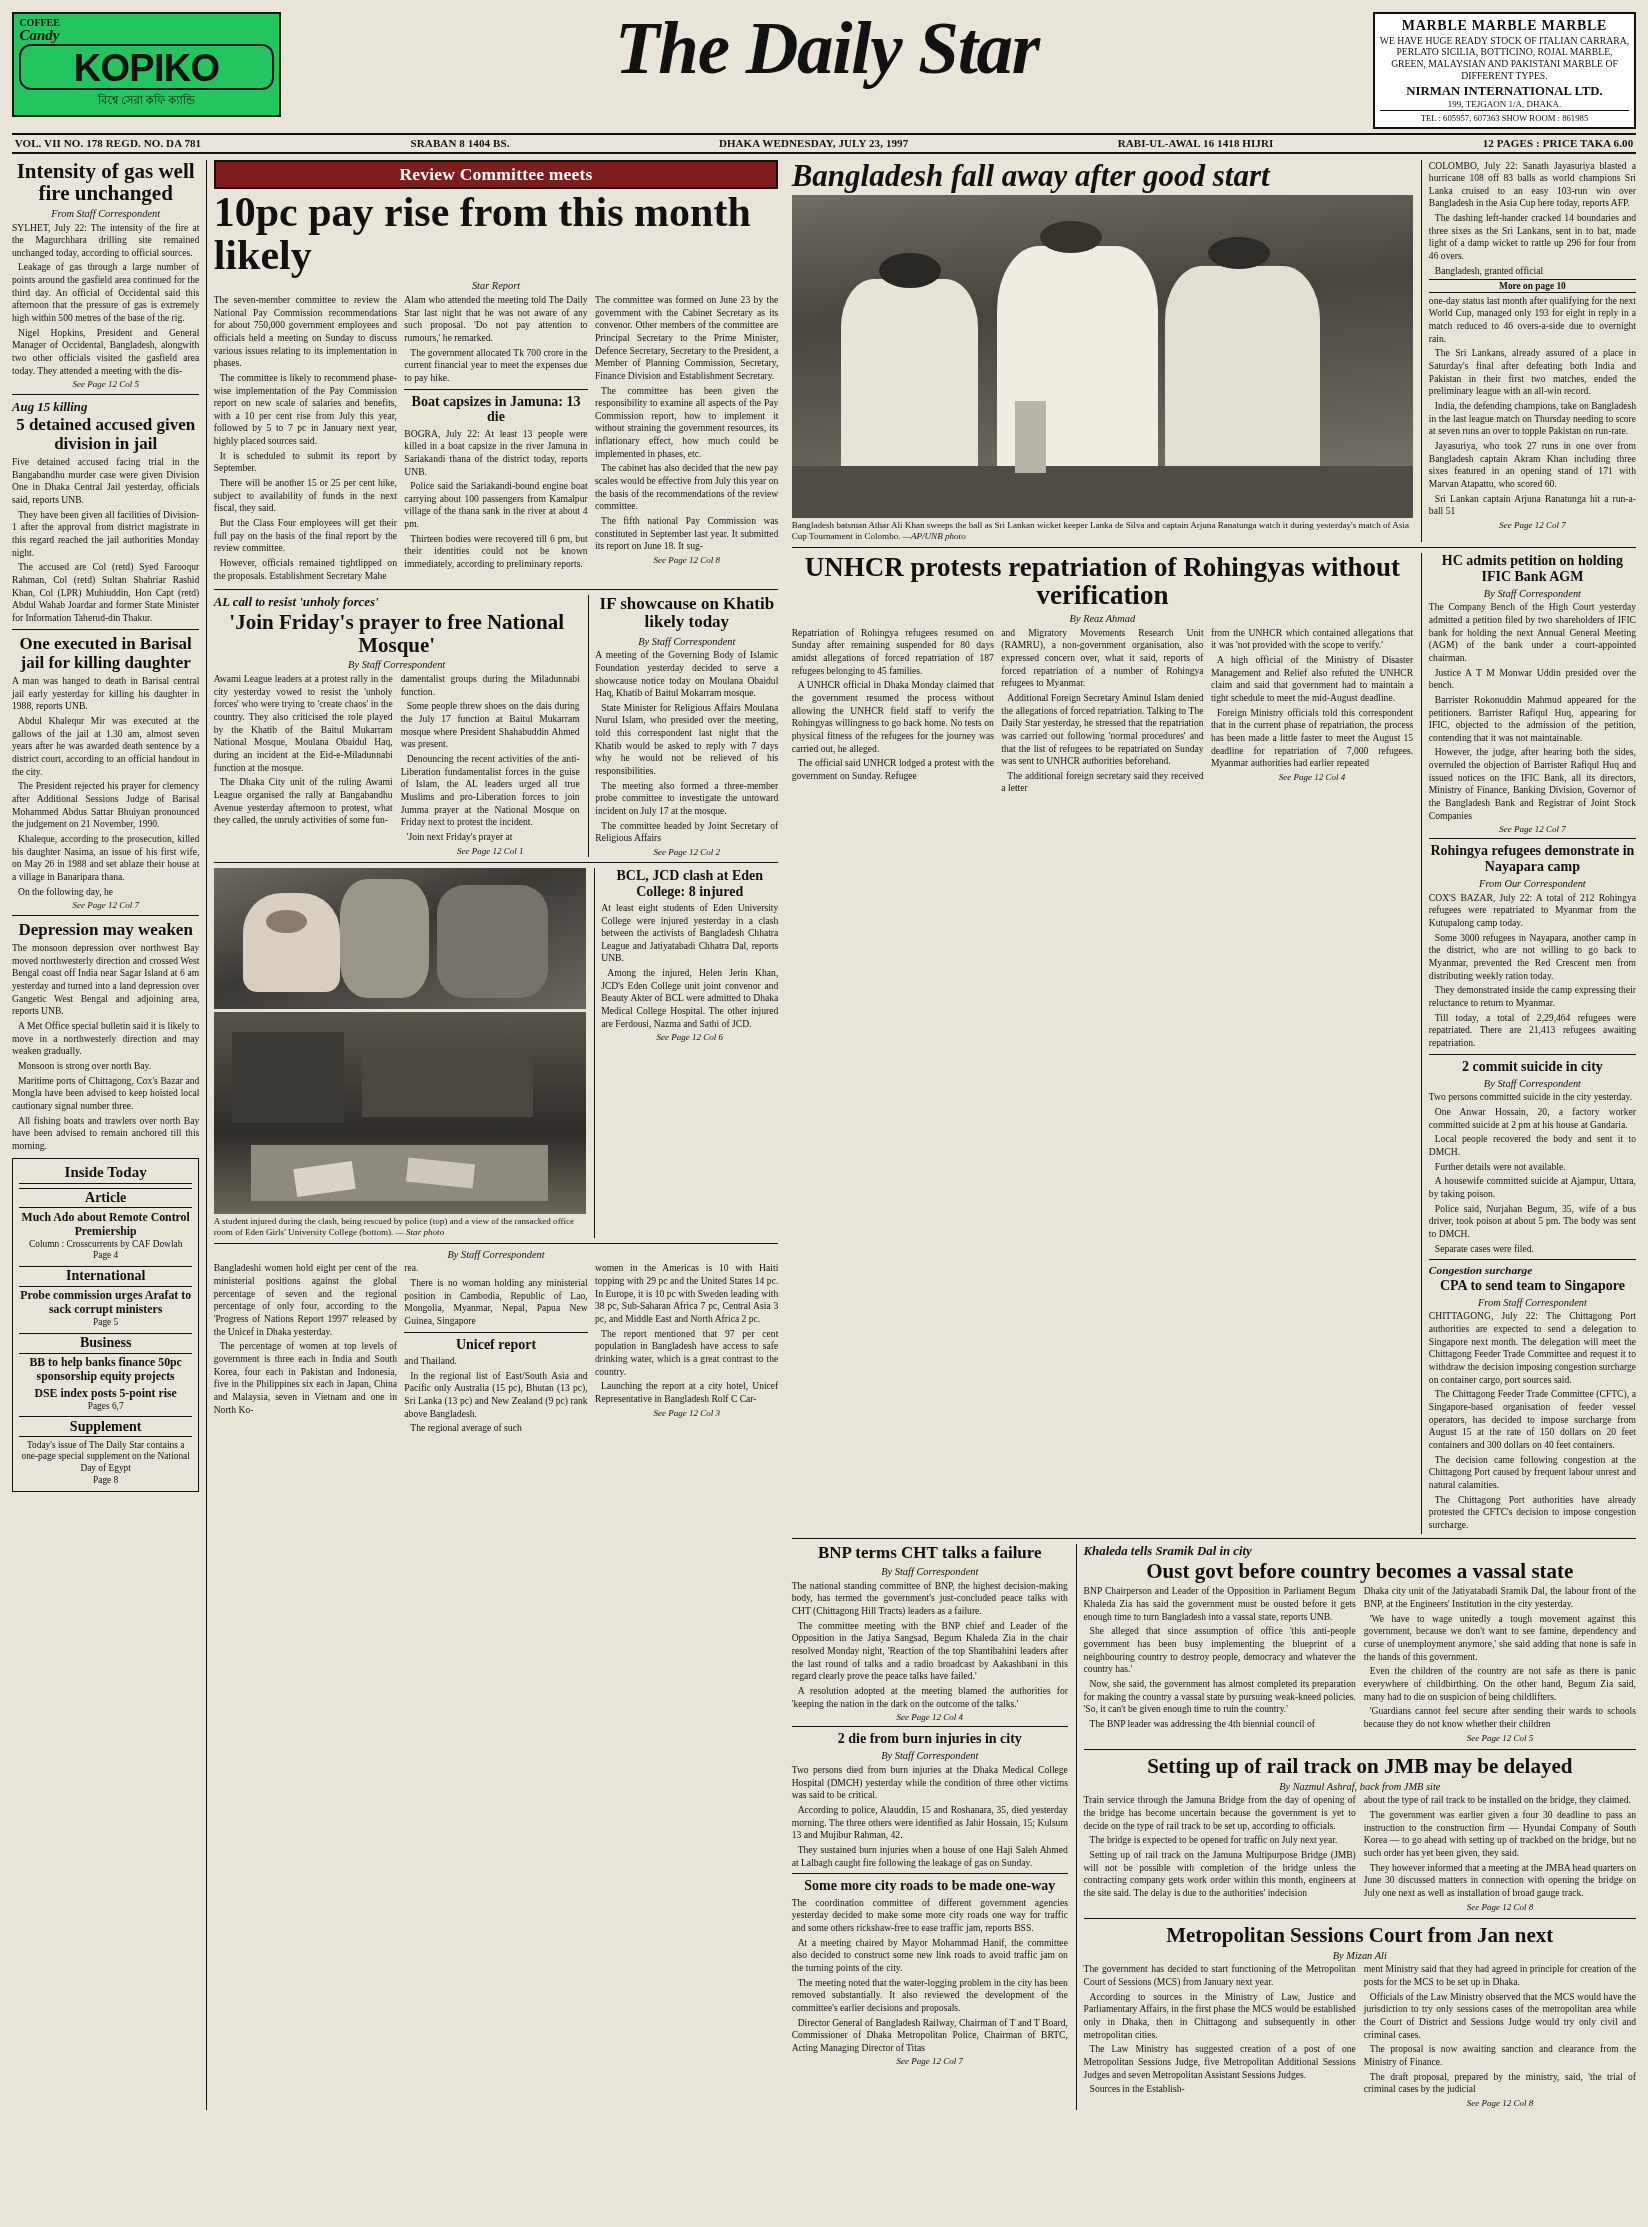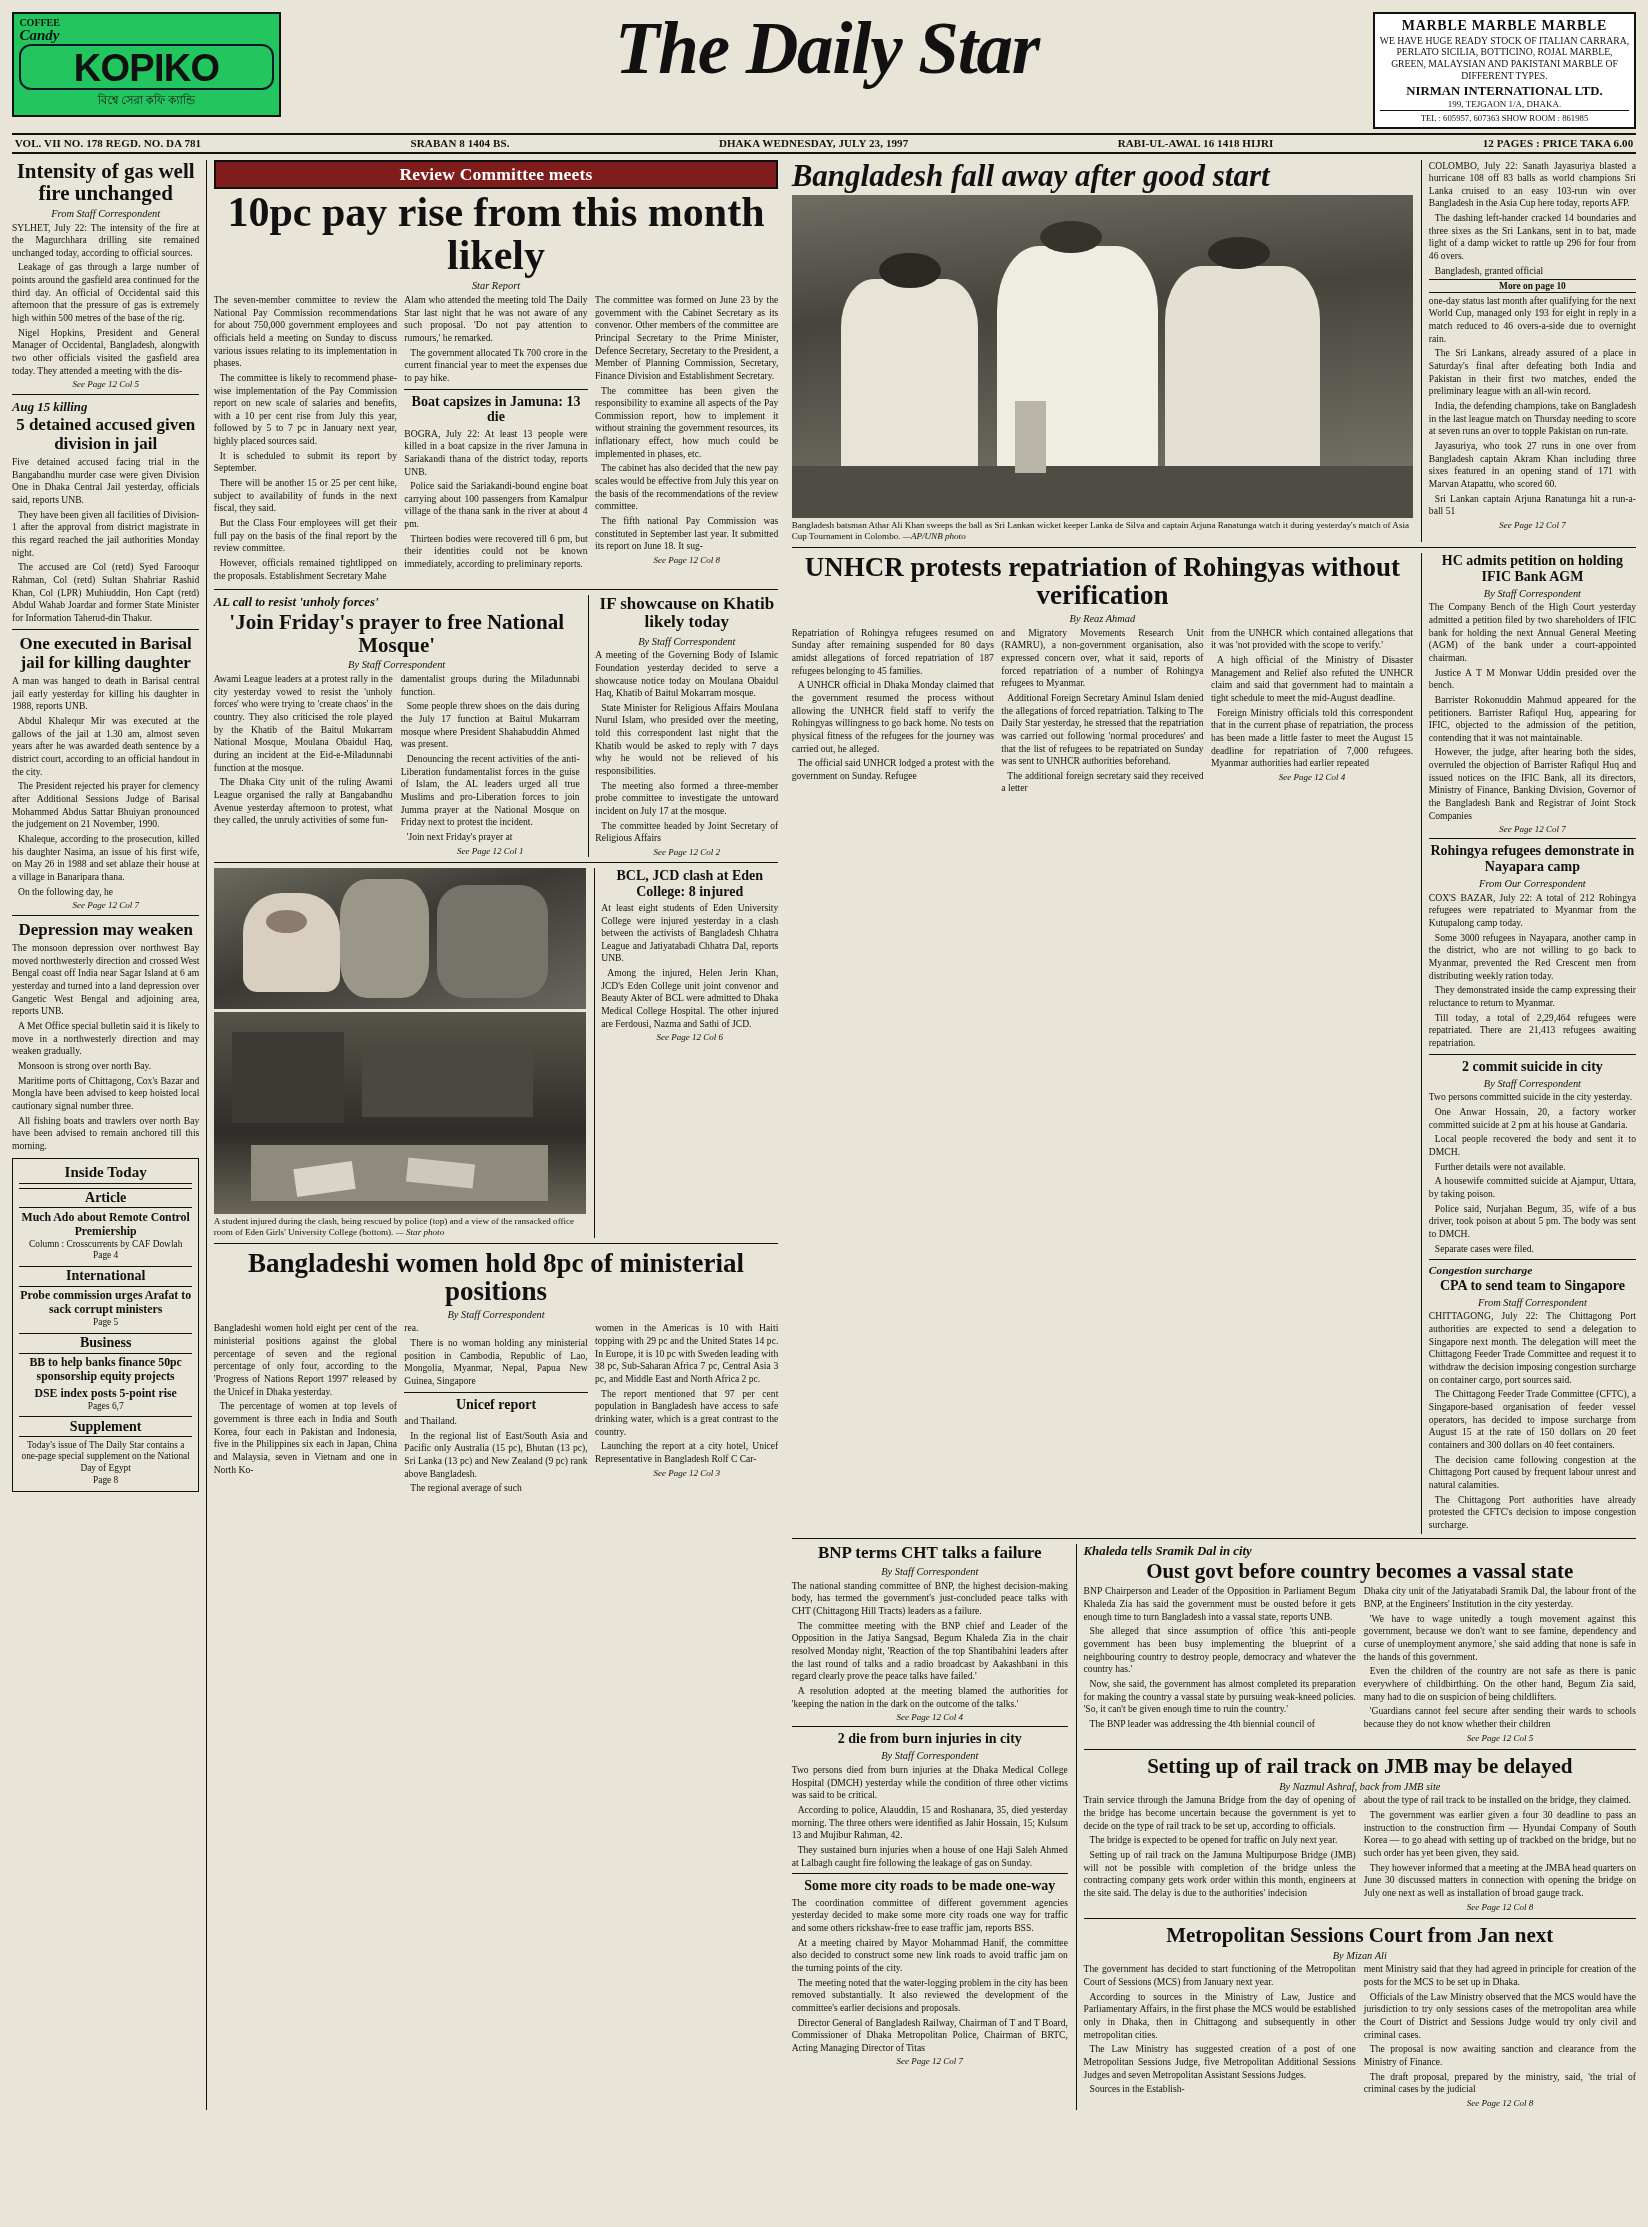--- a/index.html
+++ b/index.html
@@ -25,21 +25,21 @@
   .marble .tel{text-align:center;font-size:8.7px;border-top:0.7px solid #111;margin-top:0;padding-top:1.3px;}
   .rule-row{border-top:2px solid #111;border-bottom:2px solid #111;margin-top:4px;padding:2.7px 2.7px;display:flex;justify-content:space-between;font-size:11px;font-weight:bold;letter-spacing:0.1px;}
   .rule-row span{white-space:nowrap;}
   
   .cols{display:flex;margin-top:5.4px;}
   .col{box-sizing:border-box;}
   .c-left{width:195px;padding-right:6.7px;border-right:1.3px solid #111;}
   .c-mid{width:578px;padding:0 6.7px;}
   .c-right{flex:1;padding-left:6.7px;}
   h1,h2,h3,h4,p{margin:0;}
-  .hl-xl{font-size:42px;line-height:1.02;font-weight:bold;text-align:center;font-family:"Liberation Serif",serif;}
+  .hl-xl{font-size:42px;line-height:1.02;font-weight:bold;font-family:"Liberation Serif",serif;}
   .hl-l{font-size:27px;line-height:1.05;font-weight:bold;text-align:center;}
   .hl-m{font-size:21px;line-height:1.07;font-weight:bold;text-align:center;}
   .hl-s{font-size:17px;line-height:1.1;font-weight:bold;text-align:center;}
   .hl-xs{font-size:14px;line-height:1.12;font-weight:bold;text-align:center;}
   .byline{font-size:10.4px;text-align:center;font-style:italic;margin:3.4px 0 2.7px;}
   .body{font-size:9.6px;line-height:1.32;text-align:justify;hyphens:auto;}
   .body p{margin:0 0 2px;text-indent:6px;}
   .body p.first{text-indent:0;}
   .cont{font-size:9px;font-style:italic;text-align:center;margin-top:2px;}
   .hr{border-top:1.3px solid #111;margin:4.7px 0;}
@@ -275,21 +275,20 @@
             <p class="first">At least eight students of Eden University College were injured yesterday in a clash between the activists of Bangladesh Chhatra League and Jatiyatabadi Chhatra Dal, reports UNB.</p>
             <p>Among the injured, Helen Jerin Khan, JCD's Eden College unit joint convenor and Beauty Akter of BCL were admitted to Dhaka Medical College Hospital. The other injured are Ferdousi, Nazma and Sathi of JCD.</p>
           </div>
           <div class="cont">See Page 12 Col 6</div>
         </div>
       </div>
 
       <div class="hr"></div>
 
       <div>
-        <h2 class="hl-l">Bangladeshi women hold 8pc of ministerial positions</h2>
         <div class="byline">By Staff Correspondent</div>
         <div class="three">
           <div class="body">
             <p class="first">Bangladeshi women hold eight per cent of the ministerial positions against the global percentage of seven and the regional percentage of only four, according to the 'Progress of Nations Report 1997' released by the Unicef in Dhaka yesterday.</p>
             <p>The percentage of women at top levels of government is three each in India and South Korea, four each in Pakistan and Indonesia, five in the Philippines six each in Japan, China and Malaysia, seven in Vietnam and one in North Ko-</p>
           </div>
           <div>
             <div class="body">
               <p class="first">rea.</p>
               <p>There is no woman holding any ministerial position in Cambodia, Republic of Lao, Mongolia, Myanmar, Nepal, Papua New Guinea, Singapore</p>

